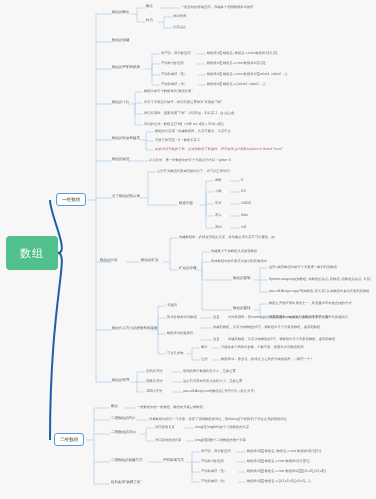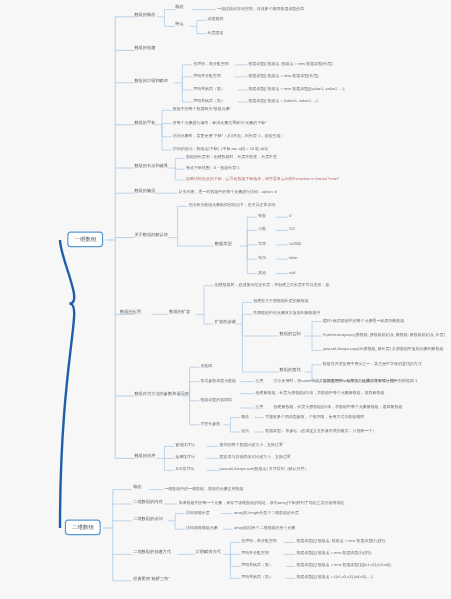--- a/index.html
+++ b/index.html
@@ -184,20 +184,23 @@
       <path d="M192 462 L192 462 L200 462"></path>
       <path d="M192 462 L192 472 L200 472"></path>
       <path d="M192 462 L192 482 L200 482"></path>
       <path d="M236 452 L246 452"></path>
       <path d="M236 462 L246 462"></path>
       <path d="M238 472 L246 472"></path>
       <path d="M238 482 L246 482"></path>
     </g>
   </svg>
 
+  <div class="node root">
+    <span>数组</span>
+  </div>
 
   <div class="node l1" style="left:56px;top:193px;">
     <span>一维数组</span>
   </div>
   <div class="node l1" style="left:54px;top:433px;">
     <span>二维数组</span>
   </div>
 
   <div class="node t" style="left:112px;top:11px;"><span>数组的概念</span></div>
   <div class="node t" style="left:146px;top:5px;"><span>概念</span></div>

